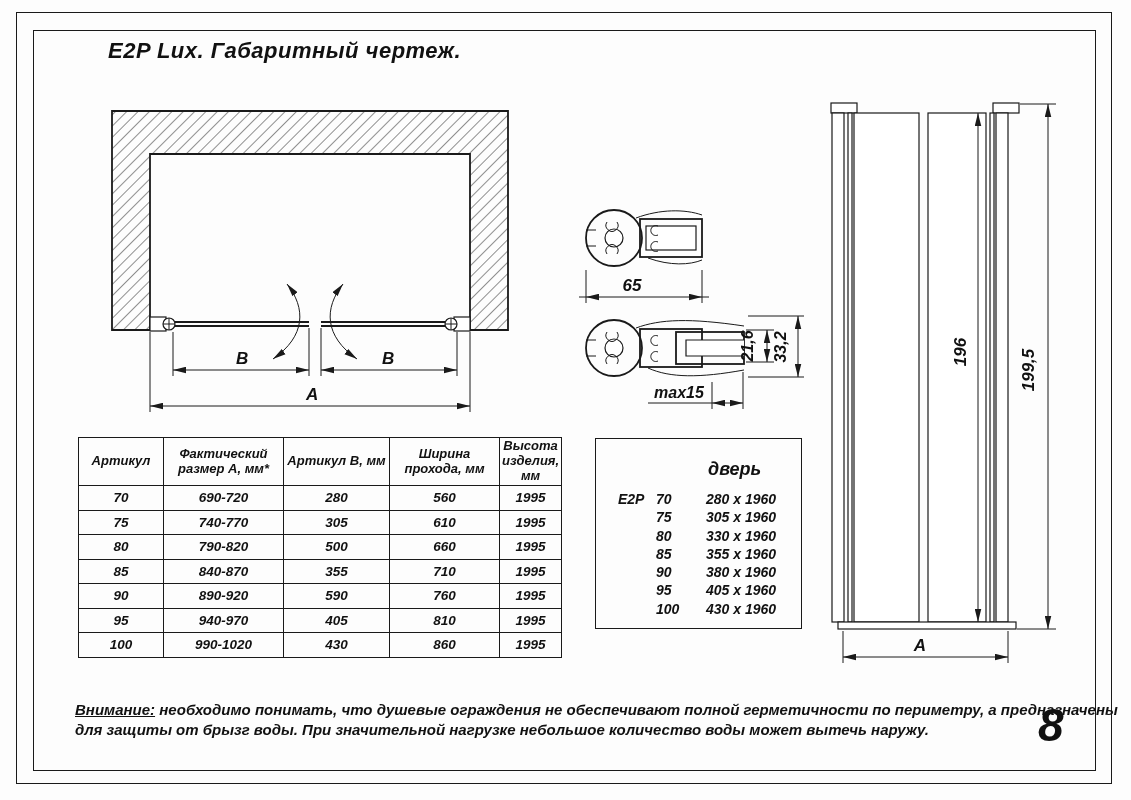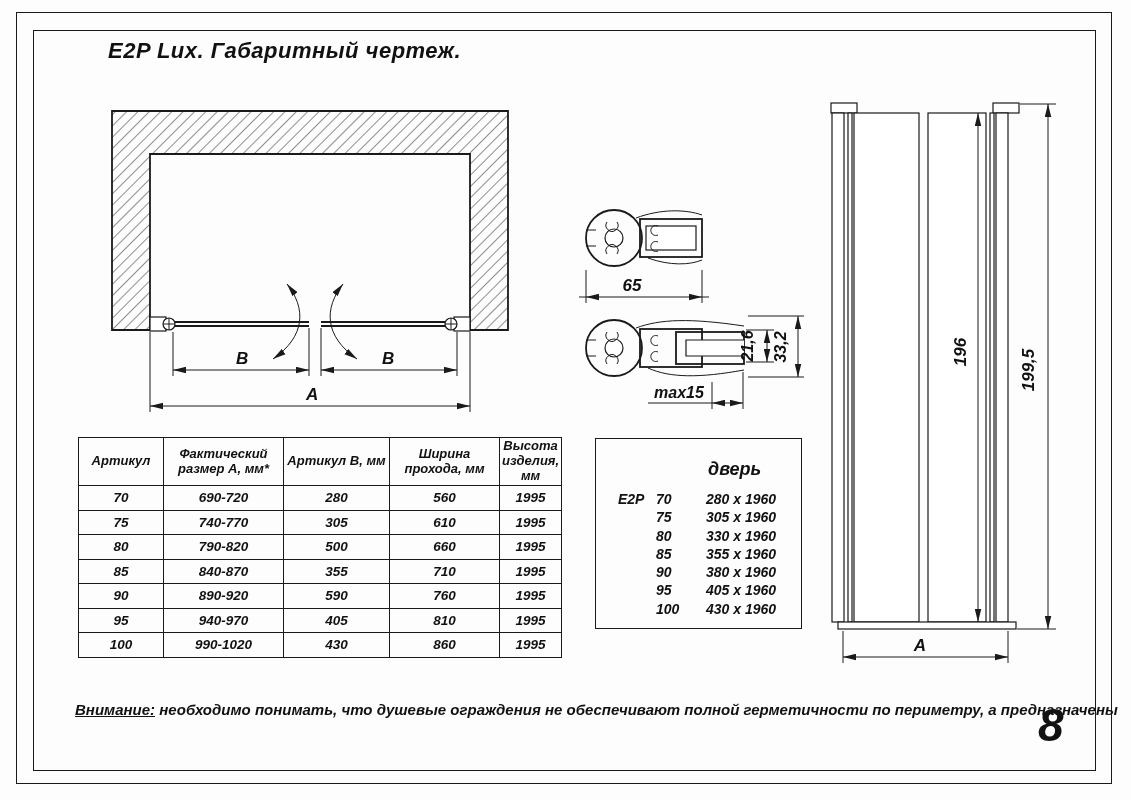--- a/index.html
+++ b/index.html
@@ -299,15 +299,16 @@
     </div>
     <div class="door-row">
       <span class="dn">100</span>
       <span class="dd">430 x 1960</span>
     </div>
   </div>
 </div>
 
 <div class="warning">
   <div><span class="u">Внимание:</span><span> необходимо понимать, что душевые ограждения не обеспечивают полной герметичности по периметру, а предназначены</span></div>
+  <div>для защиты от брызг воды. При значительной нагрузке небольшое количество воды может вытечь наружу.</div>
 </div>
 
 <div class="page-num">8</div>
 
 </body></html>

